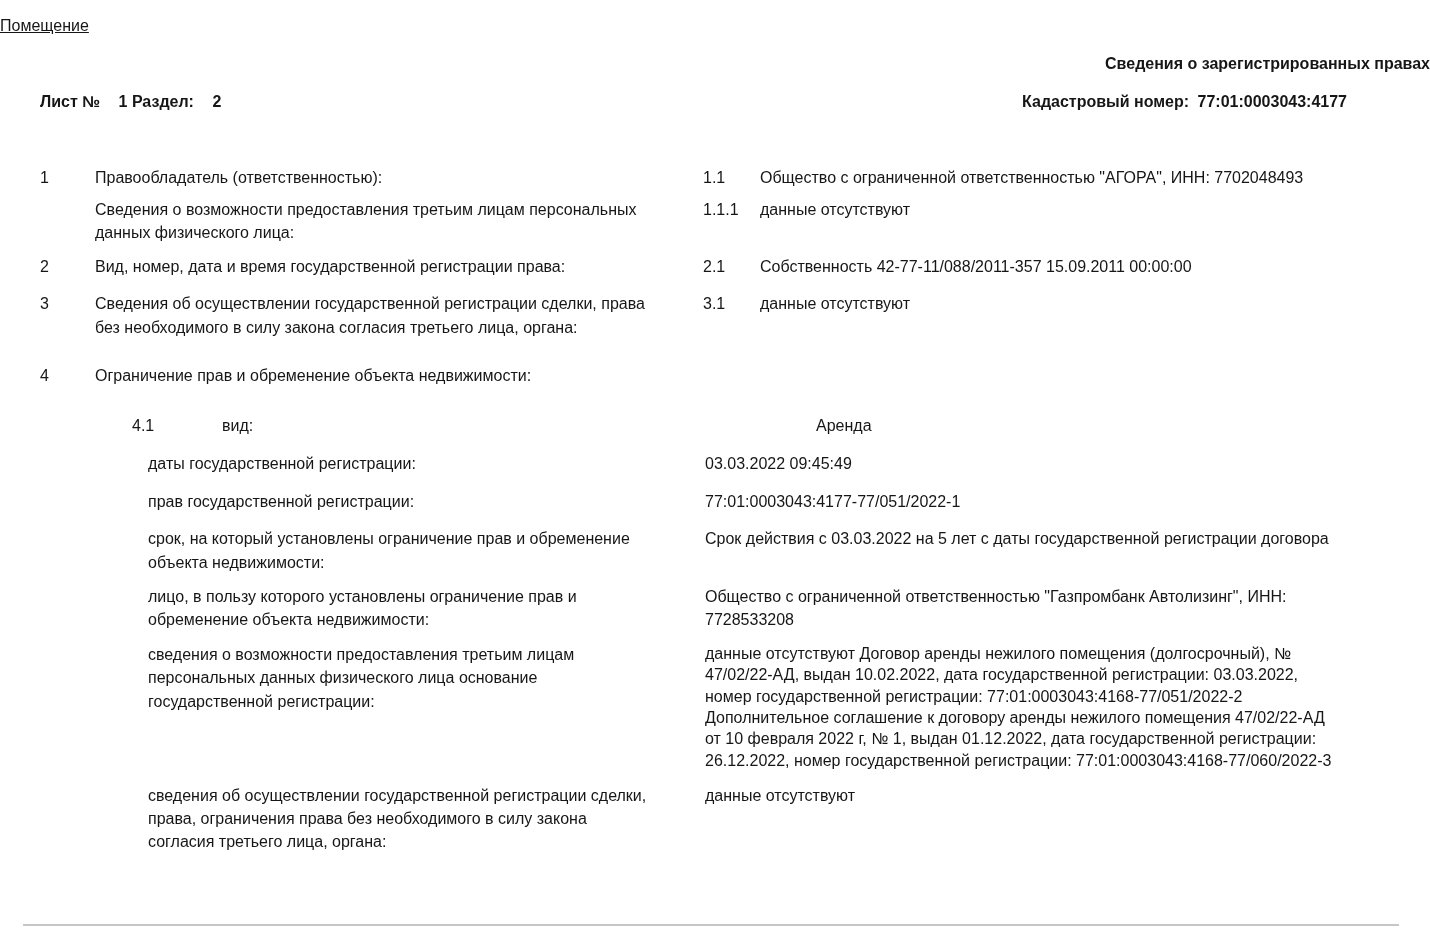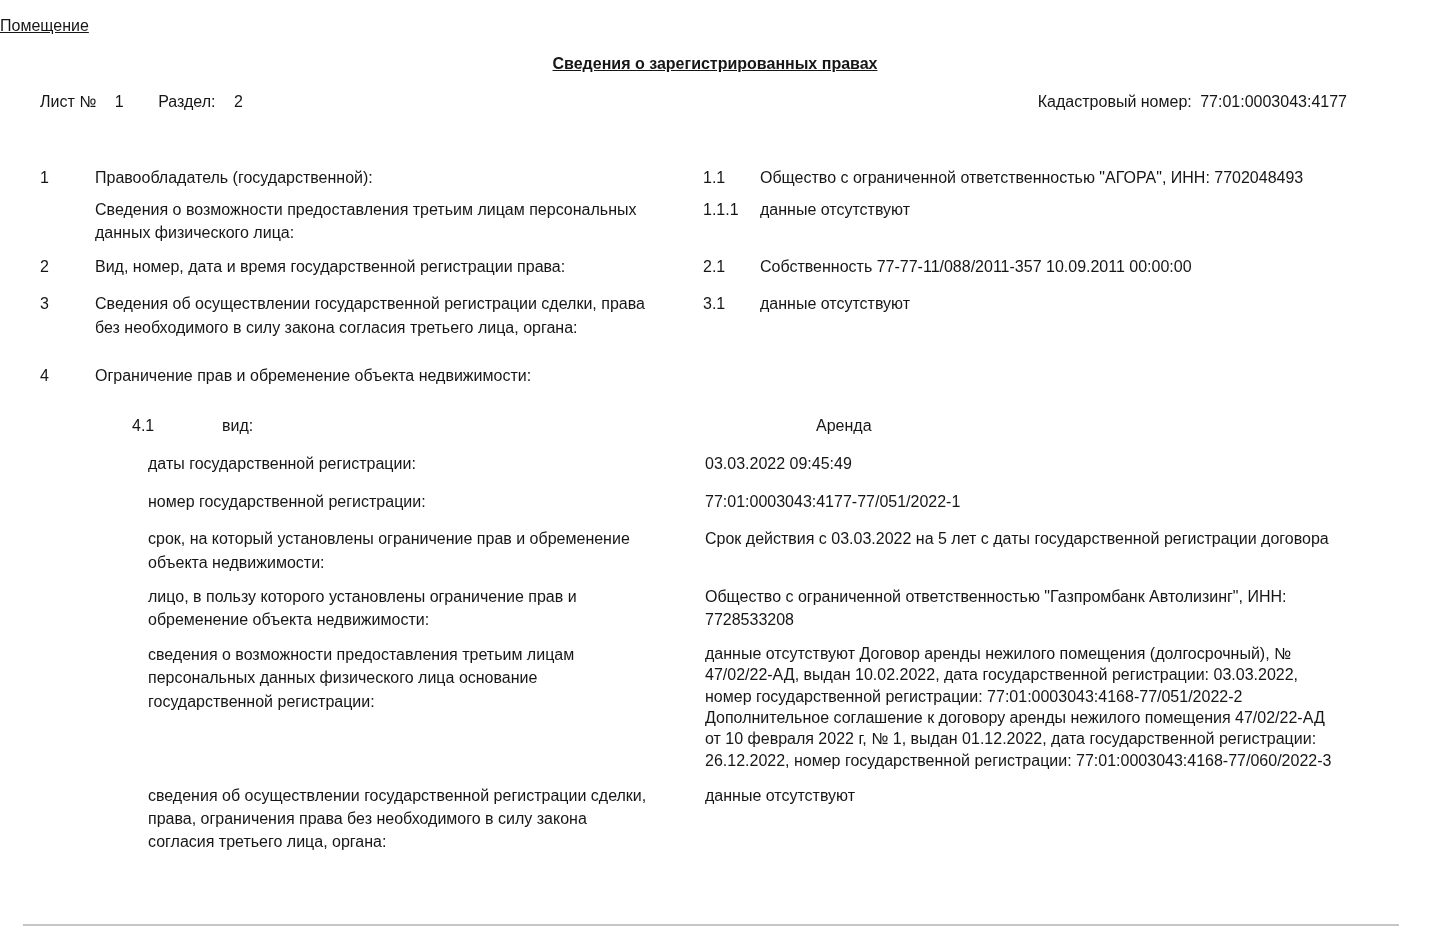--- a/index.html
+++ b/index.html
@@ -14,33 +14,32 @@
     color: #161616;
     line-height: 1.45;
   }
   .doc-title {
     padding-top: 14px;
     text-align: left;
     text-decoration: underline;
   }
   .doc-subtitle {
     margin-top: 15px;
-    text-align: center;
+    text-align: right;
     font-weight: 700;
-    text-decoration: underline;
   }
   .meta {
     margin-top: 15px;
     display: flex;
     justify-content: space-between;
     padding: 0 83px 0 40px;
   }
-  .meta-left span, .meta-right span { display: inline-block; }
+  .meta-left span, .meta-right span { display: inline-block; font-weight: bold; }
   .sheet-number  { margin-left: 14px; }
-  .section-label { margin-left: 30px; }
+  .section-label { }
   .section-number{ margin-left: 14px; }
   .cadastral-number { margin-left: 4px; }
   .content {
     margin-top: 52px;
     padding: 0 85px 0 40px;
   }
   .row {
     display: grid;
     grid-template-columns: 55px 608px 57px 1fr;
   }
@@ -84,37 +83,37 @@
   <div class="meta-right">
     <span class="cadastral-label">Кадастровый номер:</span>
     <span class="cadastral-number">77:01:0003043:4177</span>
   </div>
 </div>
 
 <div class="content">
 
   <div class="row r1">
     <div class="num">1</div>
-    <div class="label">Правообладатель (государственной):</div>
+    <div class="label">Правообладатель (ответственностью):</div>
     <div class="subnum">1.1</div>
     <div class="value">Общество с ограниченной ответственностью "АГОРА", ИНН: 7702048493</div>
   </div>
 
   <div class="row r2">
     <div class="num"></div>
     <div class="label">Сведения о возможности предоставления третьим лицам персональных данных физического лица:</div>
     <div class="subnum">1.1.1</div>
     <div class="value">данные отсутствуют</div>
   </div>
 
   <div class="row r3">
     <div class="num">2</div>
     <div class="label">Вид, номер, дата и время государственной регистрации права:</div>
     <div class="subnum">2.1</div>
-    <div class="value">Собственность 77-77-11/088/2011-357 10.09.2011 00:00:00</div>
+    <div class="value">Собственность 42-77-11/088/2011-357 15.09.2011 00:00:00</div>
   </div>
 
   <div class="row r4">
     <div class="num">3</div>
     <div class="label">Сведения об осуществлении государственной регистрации сделки, права без необходимого в силу закона согласия третьего лица, органа:</div>
     <div class="subnum">3.1</div>
     <div class="value">данные отсутствуют</div>
   </div>
 
   <div class="row r5">
@@ -134,21 +133,21 @@
   <div class="row sub s2">
     <div class="spacer"></div>
     <div class="num"></div>
     <div class="label">даты государственной регистрации:</div>
     <div class="value">03.03.2022 09:45:49</div>
   </div>
 
   <div class="row sub s3">
     <div class="spacer"></div>
     <div class="num"></div>
-    <div class="label">номер государственной регистрации:</div>
+    <div class="label">прав государственной регистрации:</div>
     <div class="value">77:01:0003043:4177-77/051/2022-1</div>
   </div>
 
   <div class="row sub s4">
     <div class="spacer"></div>
     <div class="num"></div>
     <div class="label">срок, на который установлены ограничение прав и обременение объекта недвижимости:</div>
     <div class="value">Срок действия с 03.03.2022 на 5 лет с даты государственной регистрации договора</div>
   </div>
 

